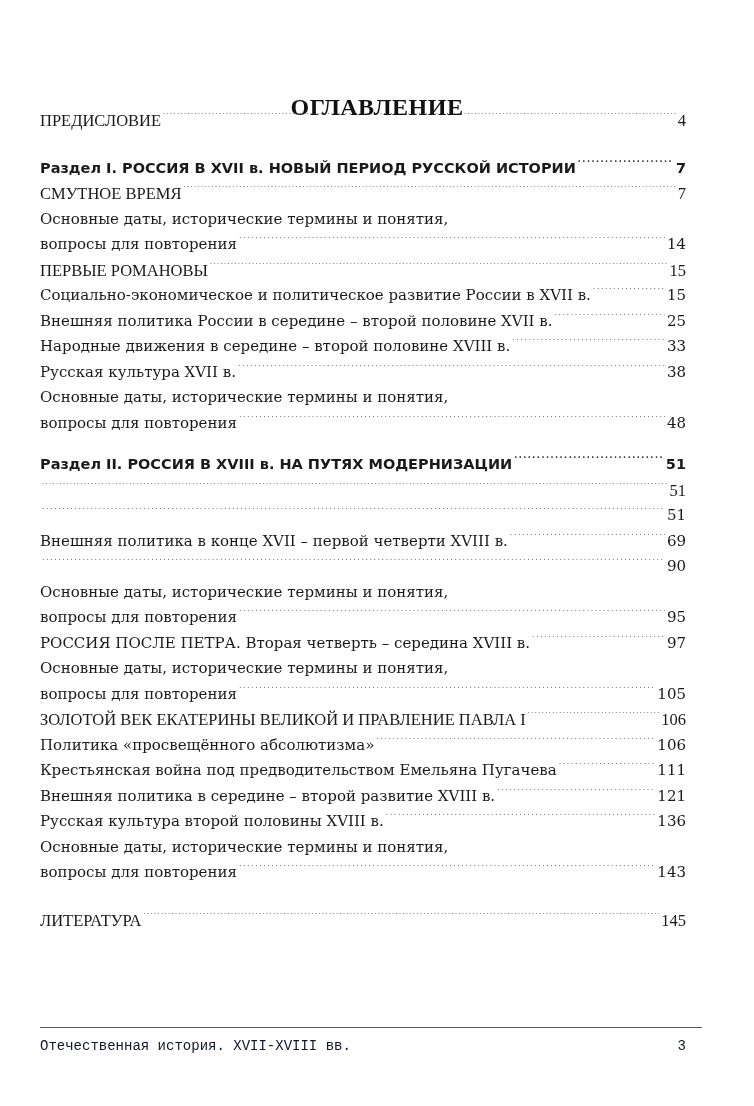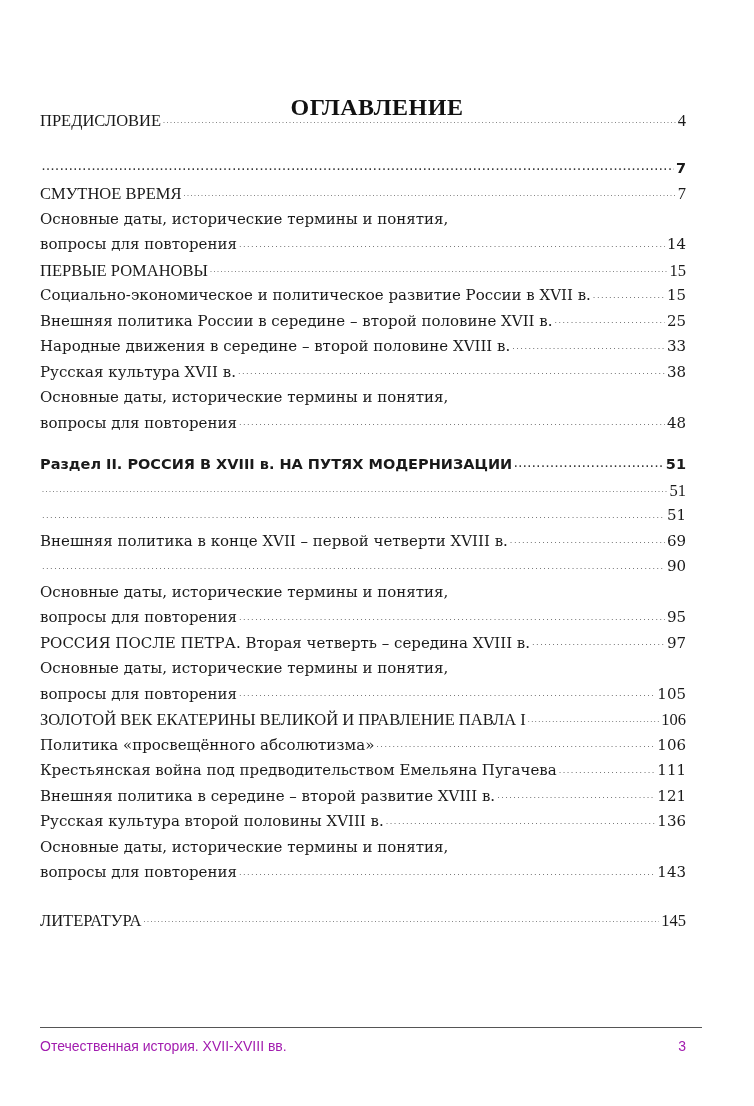--- a/index.html
+++ b/index.html
@@ -8,21 +8,21 @@
     font-family: "DejaVu Serif", "Liberation Serif", serif;
     color: #1a1a1a; position: relative; overflow: hidden;
   }
   .title {
     position: absolute; top: 54px; left: 0; width: 754px; text-align: center;
     font-family: "Liberation Serif", serif; font-weight: bold; font-size: 24px;
     letter-spacing: 0.5px; color: #111; margin-top: 40px;
   }
   .toc { position: absolute; left: 40px; width: 646px; top: 108px; }
   .row {
-    display: flex; align-items: center; height: 25.5px; font-size: 15px;
+    display: flex; align-items: flex-start; height: 25.5px; font-size: 15px;
     line-height: 25.5px; white-space: nowrap;
   }
   .row .label { flex: 0 0 auto; }
   .row .dots {
     flex: 1 1 auto; overflow: hidden; margin: 0 2px; color: #333;
     font-size: 8px; letter-spacing: 1.5px; line-height: 1;
   }
   .row .dots::before {
     content: "........................................................................................................................................................................................................................................................";
   }
@@ -30,37 +30,38 @@
   .row.bold { font-weight: bold; font-family: "DejaVu Sans", sans-serif; font-size: 14.5px; }
   .row.caps { font-family: "Liberation Serif", serif; font-size: 16.5px; }
   .row.plain { }
   .gap { height: 16px; }
   .gap-lg { height: 22px; }
   .footer-rule {
     position: absolute; left: 40px; width: 662px; top: 1027px; height: 1px; background: #555;
   }
   .footer {
     position: absolute; left: 40px; width: 646px; top: 1038px;
-    font-family: Liberation Sans, sans-serif; font-size: 14px; color: #a21caf;
+    font-family: Liberation Mono, monospace; font-size: 14px; color: #0f172a;
     display: flex; justify-content: space-between;
   }
 </style>
 </head>
 <body>
 
 <div class="title">ОГЛАВЛЕНИЕ</div>
 
 <div class="toc">
   <div class="row caps">
       <span class="label">ПРЕДИСЛОВИЕ</span>
       <span class="dots"></span>
       <span class="page">4</span>
     </div>
   <div class="gap-lg"></div>
   <div class="row bold">
+      <span class="label">Раздел I. РОССИЯ В XVII в. НОВЫЙ ПЕРИОД РУССКОЙ ИСТОРИИ</span>
       <span class="dots"></span>
       <span class="page">7</span>
     </div>
   <div class="row caps">
       <span class="label">СМУТНОЕ ВРЕМЯ</span>
       <span class="dots"></span>
       <span class="page">7</span>
     </div>
   <div class="row plain">
       <span class="label">Основные даты, исторические термины и понятия,</span>

